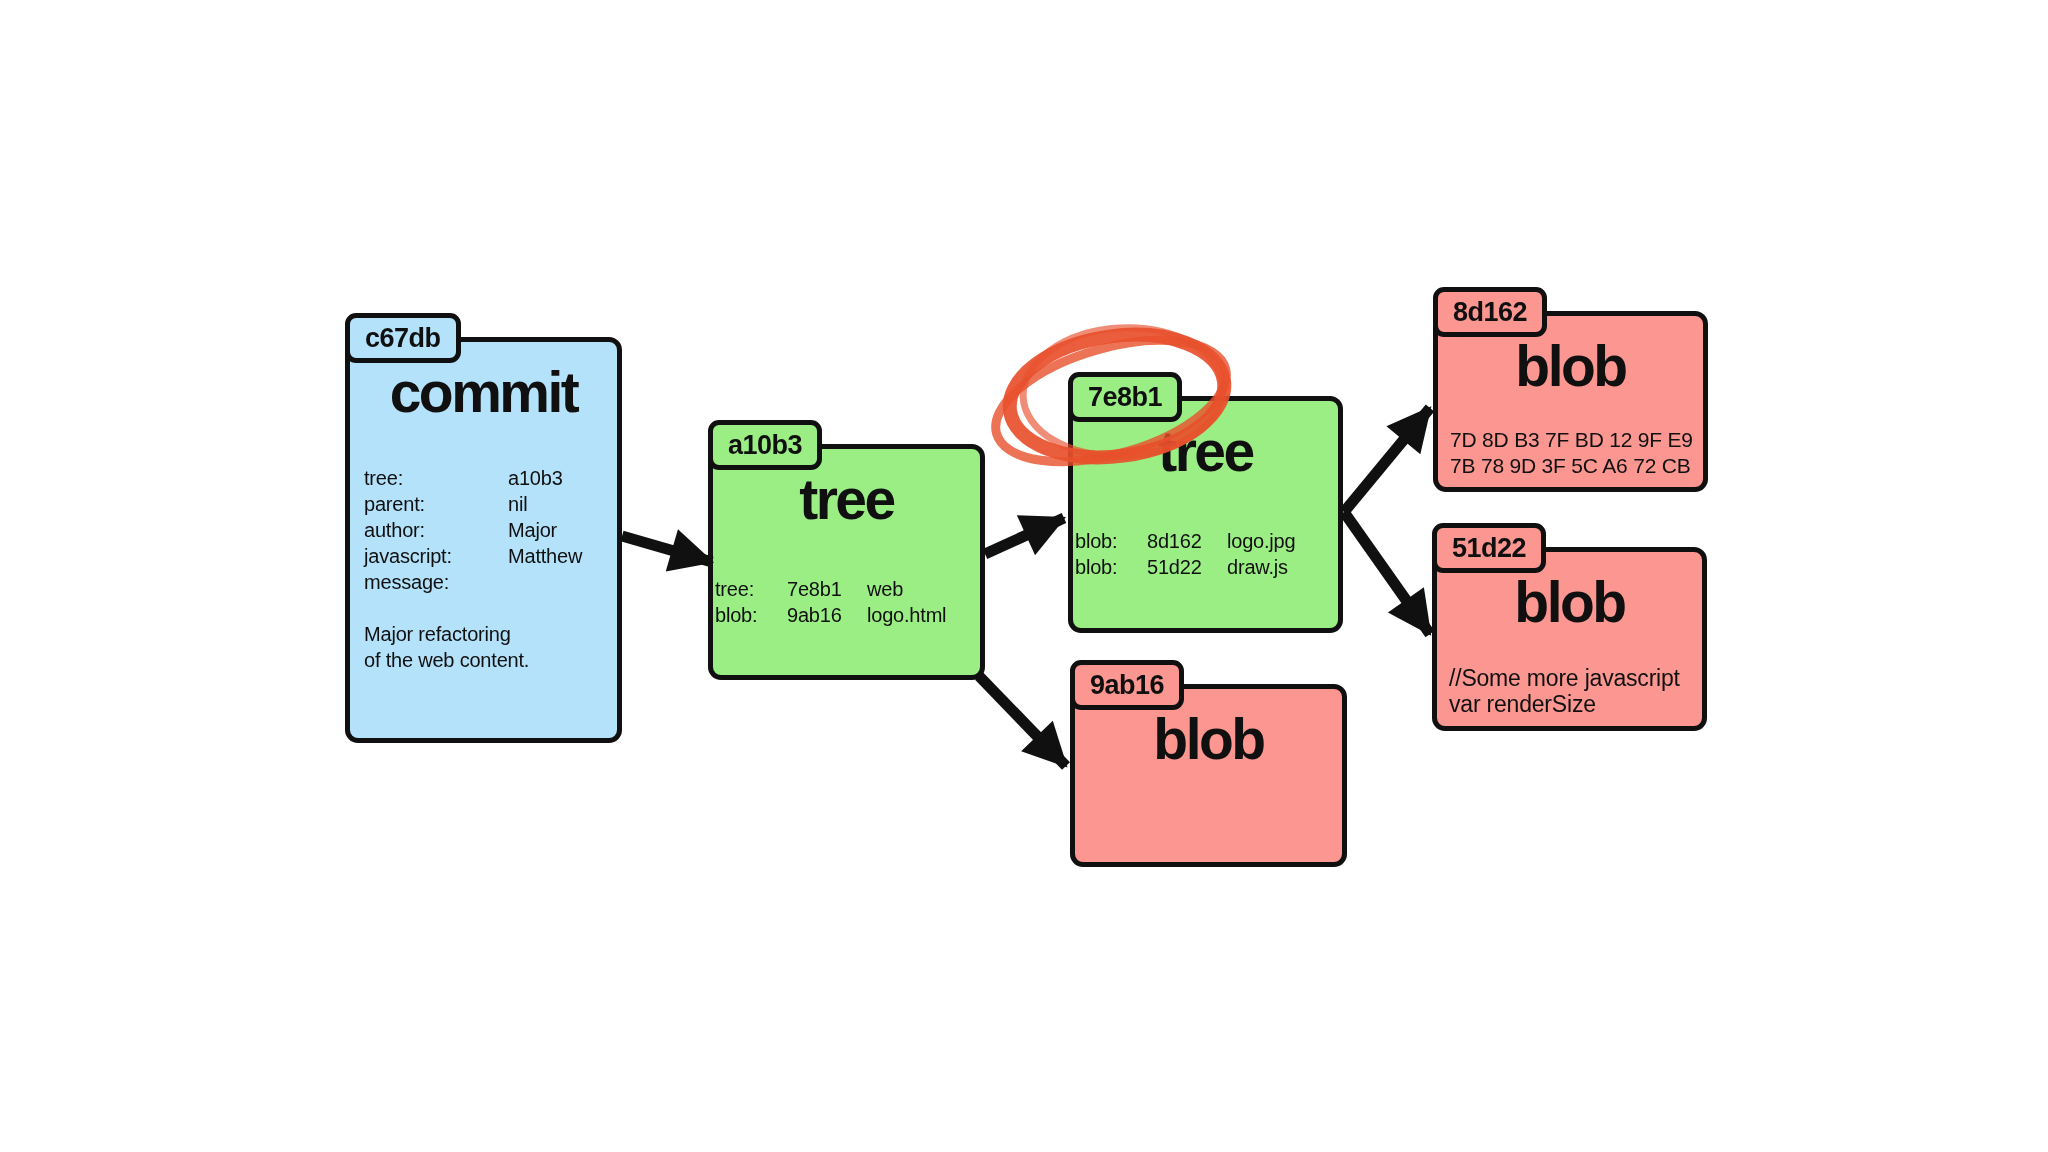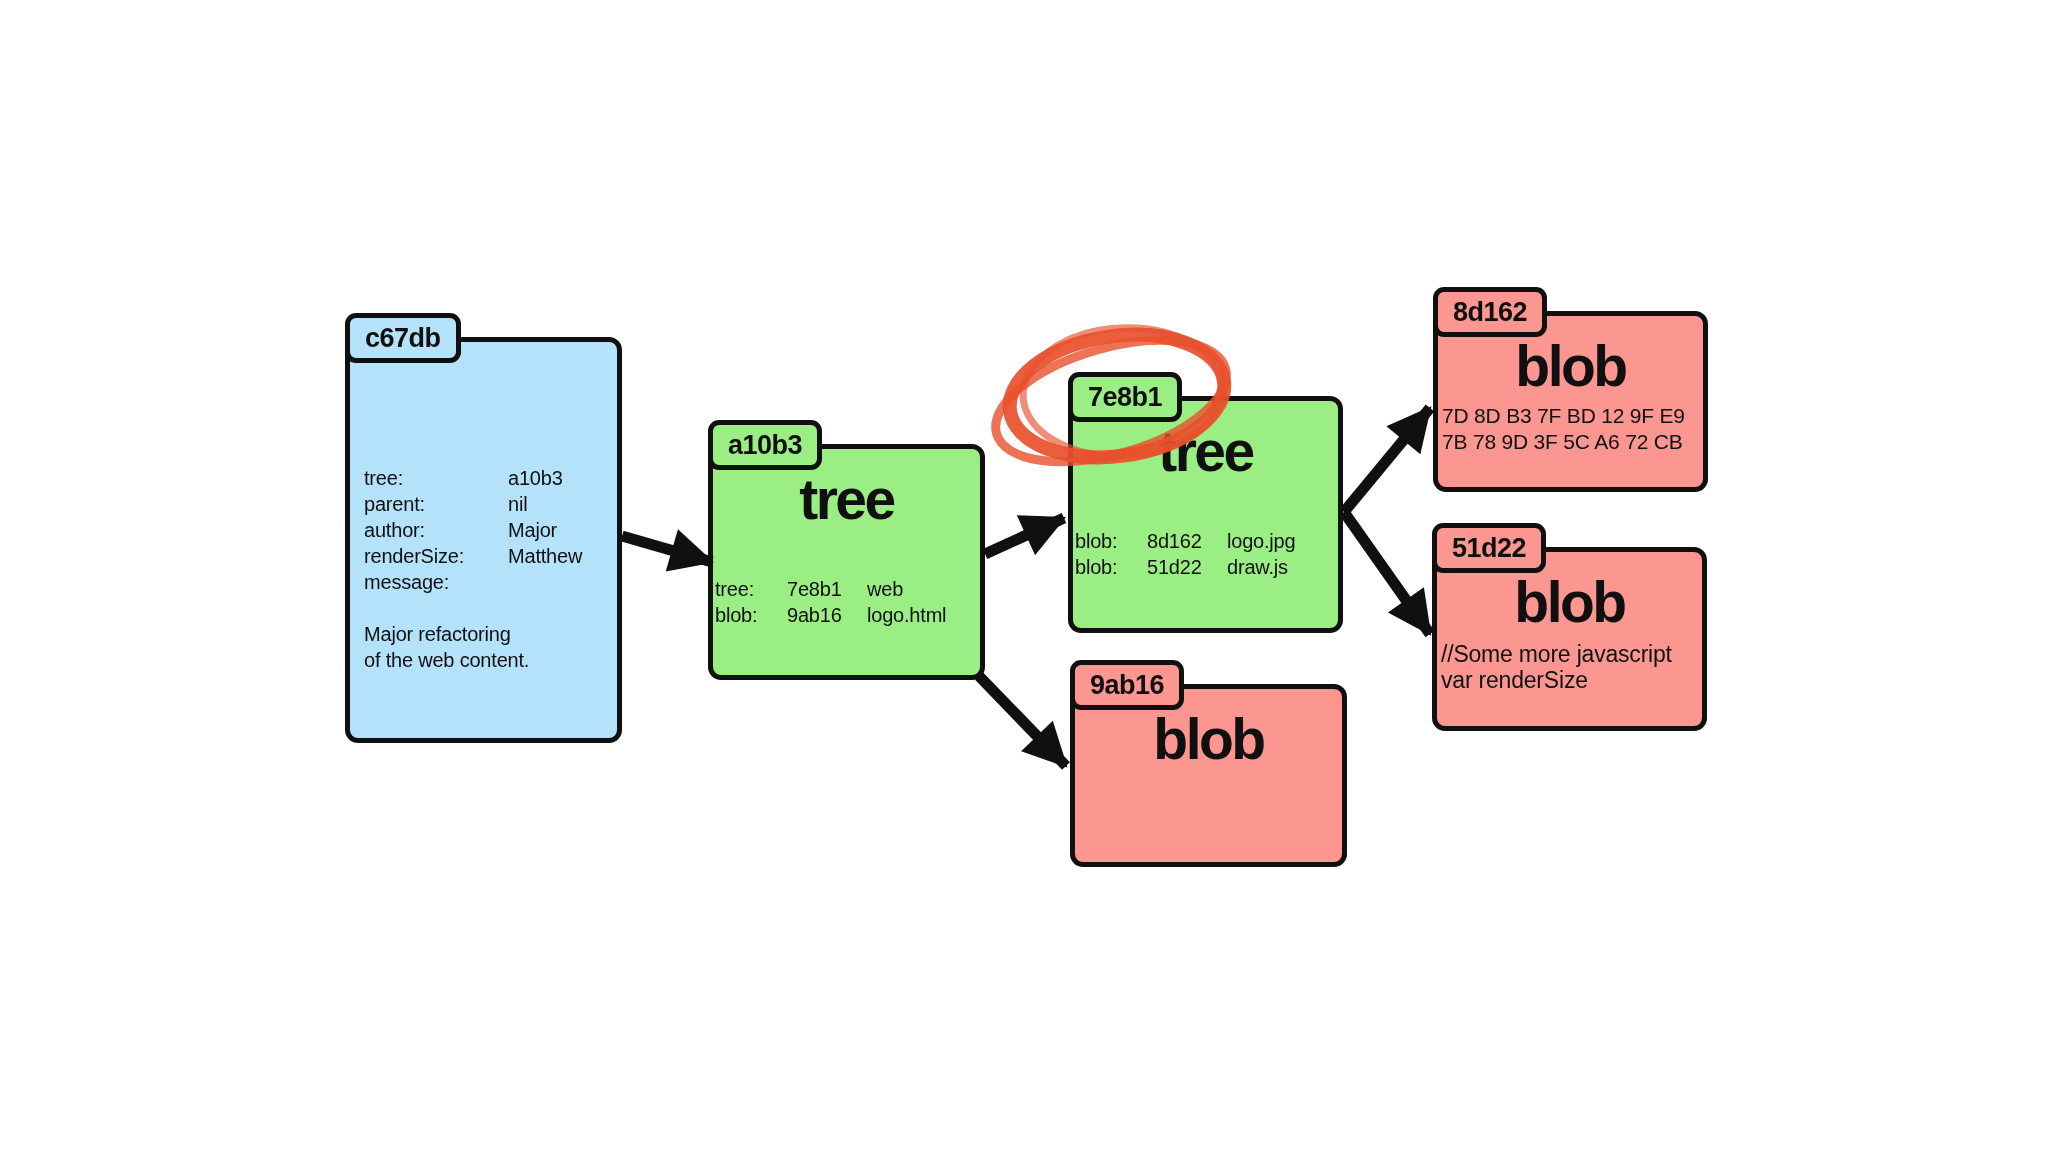--- a/index.html
+++ b/index.html
@@ -25,51 +25,52 @@
   .title{
     position:absolute;top:22px;left:0;right:0;text-align:center;
     font-size:57px;font-weight:bold;letter-spacing:-2.5px;line-height:1;
   }
   .rows{position:absolute;left:0;right:0;font-size:20px;line-height:26px;letter-spacing:-0.2px;}
   .row{display:flex;}
   .row .lbl{width:144px;}
   .trow{display:flex;padding-left:2px;}
   .trow .kind{width:72px;}
   .trow .hash{width:80px;}
-  .lines{position:absolute;left:0;right:6px;font-size:23px;line-height:26px;letter-spacing:-0.2px;padding-left:4px;}
+  .lines{position:absolute;left:0;right:6px;font-size:23px;line-height:26px;letter-spacing:-0.2px;padding-left:12px;margin-top:24px;}
   .lines.hex{font-size:21px;letter-spacing:-0.2px;}
   .line.indent{padding-left:72px;}
   .gap{height:26px;}
   #overlay{position:absolute;left:0;top:0;z-index:5;pointer-events:none;}
 </style>
 </head>
 <body>
 
 <div class="canvas">
 
   <div class="node" style="left:345px;top:313px;width:277px;height:430px;">
     <div class="tab commit-fill">
       <span>c67db</span>
     </div>
     <div class="box commit-fill">
+      <div class="title">commit</div>
       <div class="rows" style="top:123px;left:14px;right:6px;">
         <div class="row">
           <span class="lbl">tree:</span>
           <span>a10b3</span>
         </div>
         <div class="row">
           <span class="lbl">parent:</span>
           <span>nil</span>
         </div>
         <div class="row">
           <span class="lbl">author:</span>
           <span>Major</span>
         </div>
         <div class="row">
-          <span class="lbl">renderSize:</span>
+          <span class="lbl">javascript:</span>
           <span>Matthew</span>
         </div>
         <div class="row">
           <span class="lbl">message:</span>
           <span></span>
         </div>
         <div class="gap"></div>
         <div class="row">
           <span>Major refactoring</span>
         </div>

